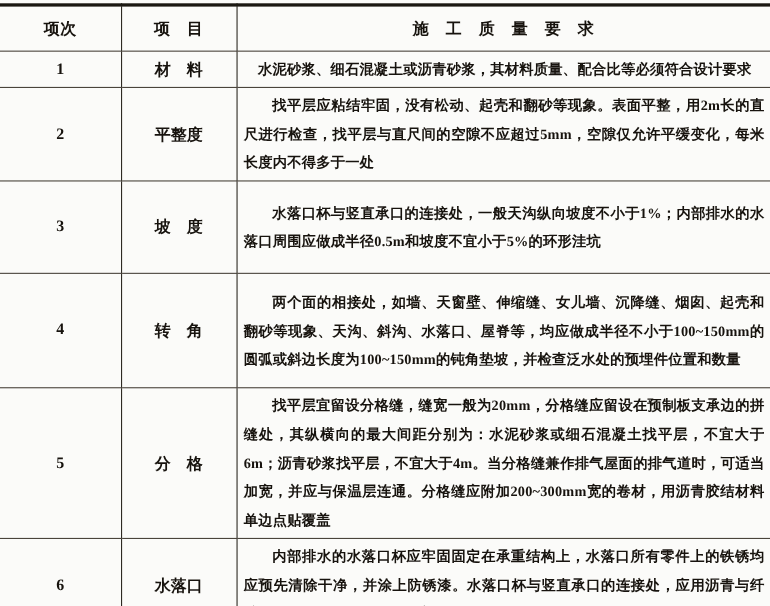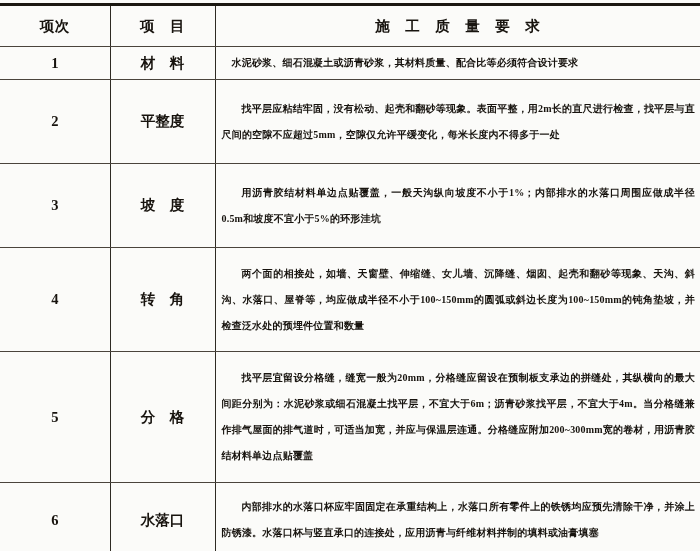--- a/index.html
+++ b/index.html
@@ -64,21 +64,21 @@
   td.cell-no, td.cell-item {
     text-align: center;
     font-size: 14.5px;
     font-weight: bold;
   }
   td.cell-req {
     padding: 3px 5px 3px 6px;
   }
   td.cell-req .para {
     margin: 0;
-    font-size: 10px;
+    font-size: 13px;
     font-weight: 600;
     line-height: 26px;
     text-indent: 2em;
     text-align: justify;
     letter-spacing: 0.2px;
   }
   tr.row-1 td.cell-req .para { text-indent: 1em; }
 </style>
 </head>
 <body>
@@ -109,21 +109,21 @@
         <td class="cell-no">2</td>
         <td class="cell-item">平整度</td>
         <td class="cell-req">
             <p class="para">找平层应粘结牢固，没有松动、起壳和翻砂等现象。表面平整，用2m长的直尺进行检查，找平层与直尺间的空隙不应超过5mm，空隙仅允许平缓变化，每米长度内不得多于一处</p>
           </td>
       </tr>
       <tr class="row-3">
         <td class="cell-no">3</td>
         <td class="cell-item">坡　度</td>
         <td class="cell-req">
-            <p class="para">用沥青胶结材料单边点贴覆盖，一般天沟纵向坡度不小于1%；内部排水的水落口周围应做成半径0.5m和坡度不宜小于5%的环形洼坑</p>
+            <p class="para">水落口杯与竖直承口的连接处，一般天沟纵向坡度不小于1%；内部排水的水落口周围应做成半径0.5m和坡度不宜小于5%的环形洼坑</p>
           </td>
       </tr>
       <tr class="row-4">
         <td class="cell-no">4</td>
         <td class="cell-item">转　角</td>
         <td class="cell-req">
             <p class="para">两个面的相接处，如墙、天窗壁、伸缩缝、女儿墙、沉降缝、烟囱、起壳和翻砂等现象、天沟、斜沟、水落口、屋脊等，均应做成半径不小于100~150mm的圆弧或斜边长度为100~150mm的钝角垫坡，并检查泛水处的预埋件位置和数量</p>
           </td>
       </tr>
       <tr class="row-5">

